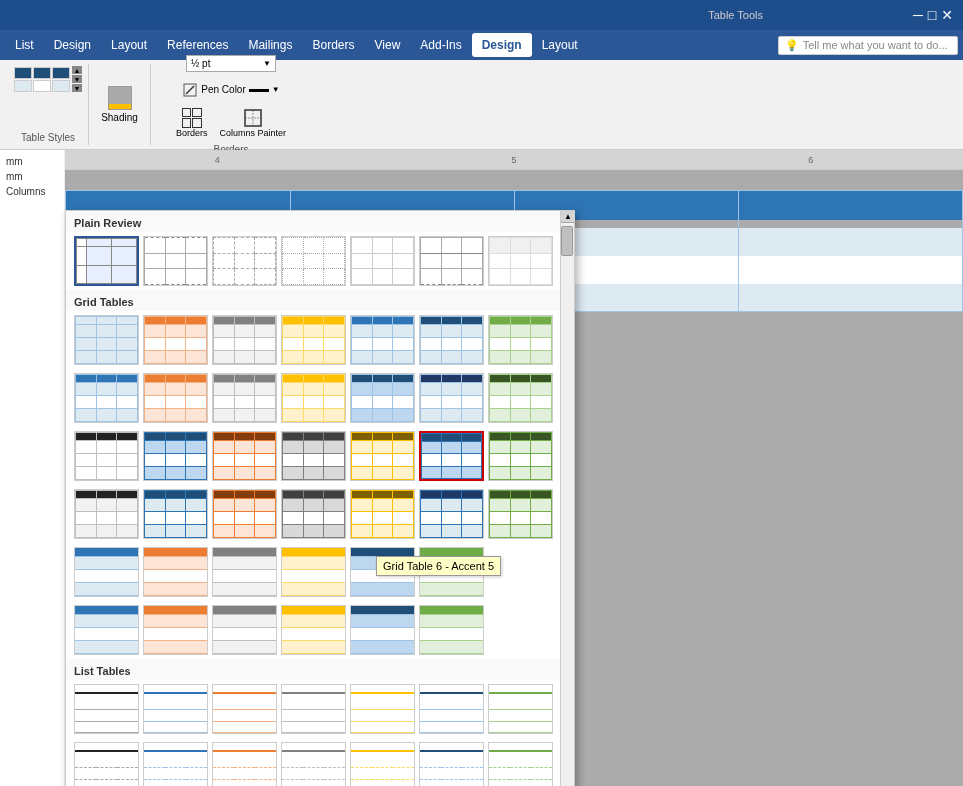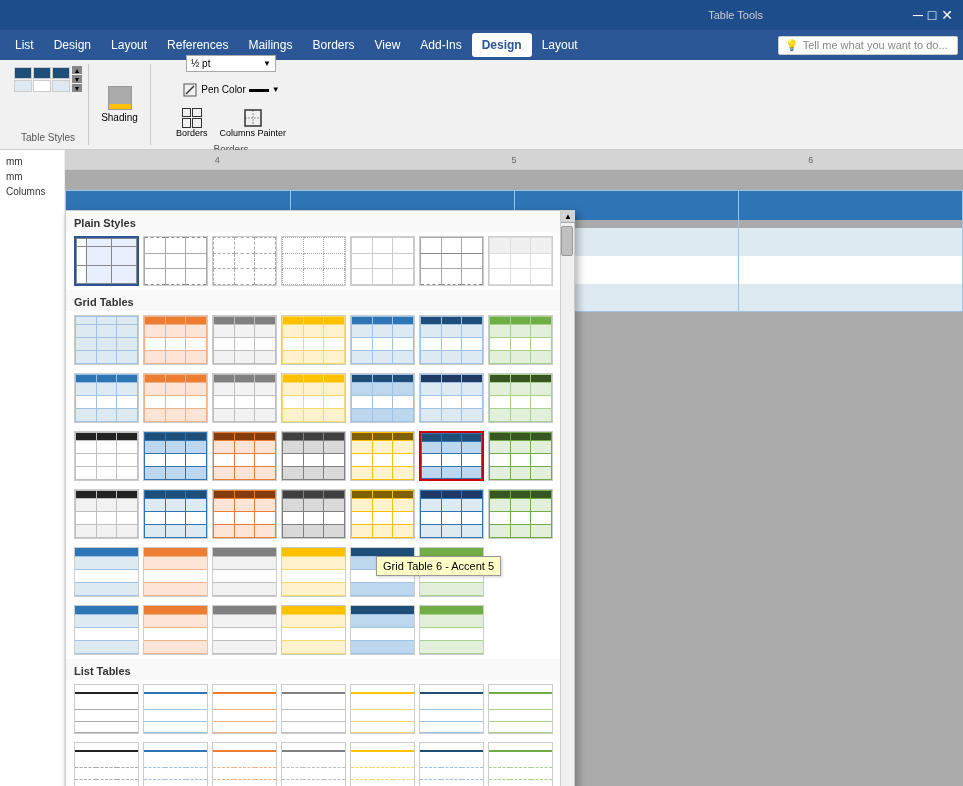--- a/index.html
+++ b/index.html
@@ -383,21 +383,21 @@
         <div style="position:absolute;left:25%;top:0;bottom:0;border-left:1px solid #9dc3e6;"></div>
         <div style="position:absolute;left:50%;top:0;bottom:0;border-left:1px solid #9dc3e6;"></div>
         <div style="position:absolute;left:75%;top:0;bottom:0;border-left:1px solid #9dc3e6;"></div>
       </div>
     </div>
   </div>
 
   <div class="dropdown-panel">
     <div class="dropdown-panel-inner" style="max-height:640px;overflow-y:scroll;padding-right:14px;">
 
-      <div class="section-header">Plain Styles</div>
+      <div class="section-header">Plain Review</div>
       <div class="style-grid" style="grid-template-columns:repeat(7,66px);">
 
         <div class="style-item selected" style="display:flex;align-items:center;justify-content:center;border:2px solid #2b5797;">
           <table class="mini-table">
               <tbody>
                 <tr>
                   <td style="border:1px solid #888;width:10px;height:8px;background:#fff;"></td>
                   <td style="border:1px solid #888;"></td>
                   <td style="border:1px solid #888;"></td>
                 </tr>

